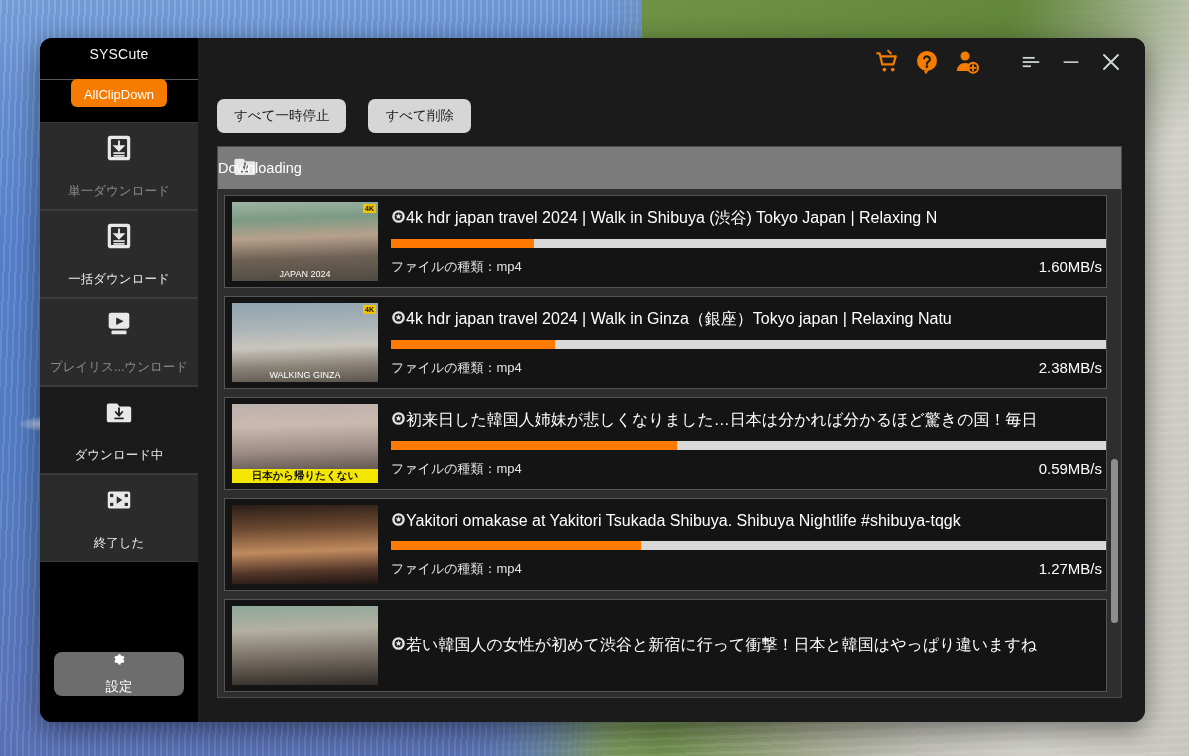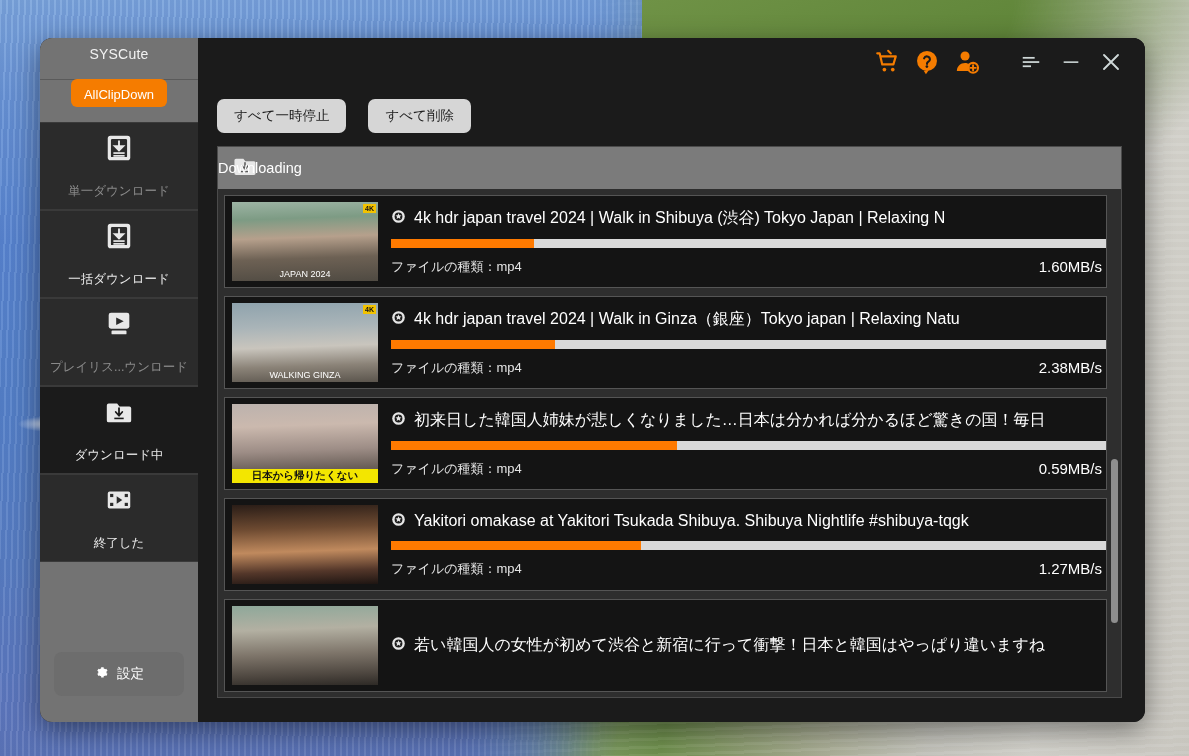--- a/index.html
+++ b/index.html
@@ -69,21 +69,21 @@
     border-radius: 12px;
     overflow: hidden;
     display: flex;
     box-shadow: 0 8px 28px rgba(0,0,0,0.45);
   }
 
   
   #sidebar {
     width: 158px;
     height: 100%;
-    background: #737373;
+    background: #000000;
     display: flex;
     flex-direction: column;
     flex: 0 0 158px;
   }
   .brand-block {
     height: 48px;
     position: relative;
     padding-top: 8px;
     text-align: center;
   }
@@ -152,20 +152,21 @@
     border: none;
     border-radius: 8px;
     color: #ffffff;
     font-size: 13.5px;
     display: flex;
     align-items: center;
     justify-content: center;
     gap: 7px;
     cursor: pointer;
     font-family: inherit;
+    flex-direction: column;
   }
 
   
   #main {
     flex: 1 1 auto;
     display: flex;
     flex-direction: column;
     background: #1b1b1b;
     min-width: 0;
   }
@@ -300,21 +301,21 @@
     min-width: 0;
     display: flex;
     flex-direction: column;
     justify-content: center;
     padding: 0 0 0 13px;
     gap: 10px;
   }
   .row-title-line {
     display: flex;
     align-items: center;
-    gap: 8px;
+    gap: 0;
     min-width: 0;
   }
   .row-title {
     color: #ffffff;
     font-size: 16px;
     white-space: nowrap;
     overflow: hidden;
   }
   .progress-track {
     height: 9px;

